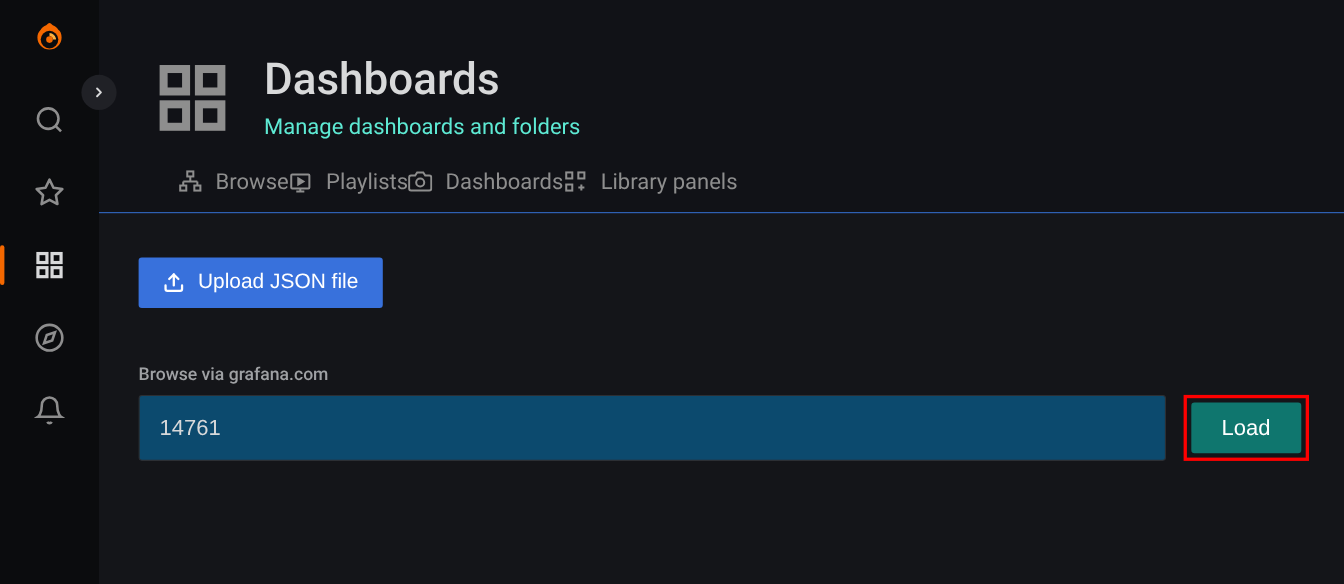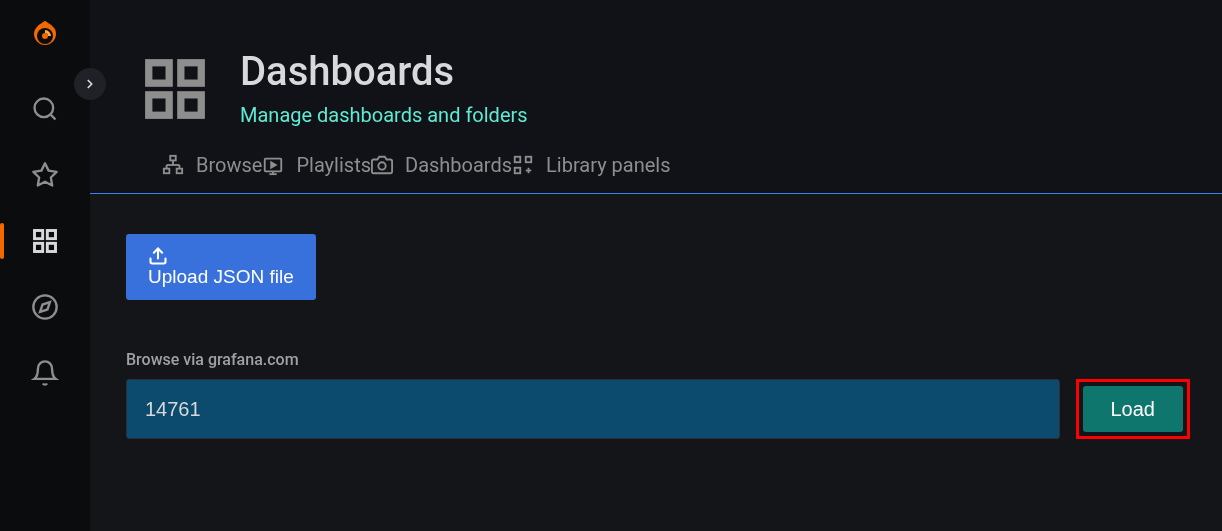--- a/index.html
+++ b/index.html
@@ -112,23 +112,23 @@
     }
     .upload-btn {
       background: #3871dc;
       color: #fff;
       border: none;
       padding: 12px 22px;
       font-size: 19px;
       font-weight: 500;
       border-radius: 3px;
       display: inline-flex;
-      align-items: flex-start;
-      cursor: pointer;
-      flex-direction: column;
+      align-items: center;
+      gap: 12px;
+      cursor: pointer;
     }
     .field-group {
       margin-top: 50px;
     }
     .field-label {
       font-size: 16px;
       color: #9fa1a4;
       font-weight: 500;
       margin-bottom: 10px;
       display: block;

